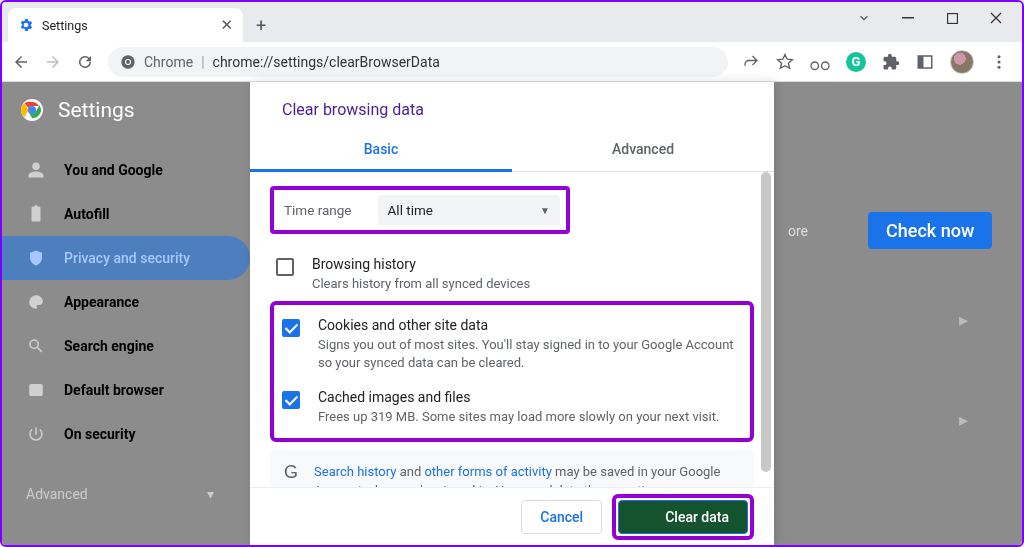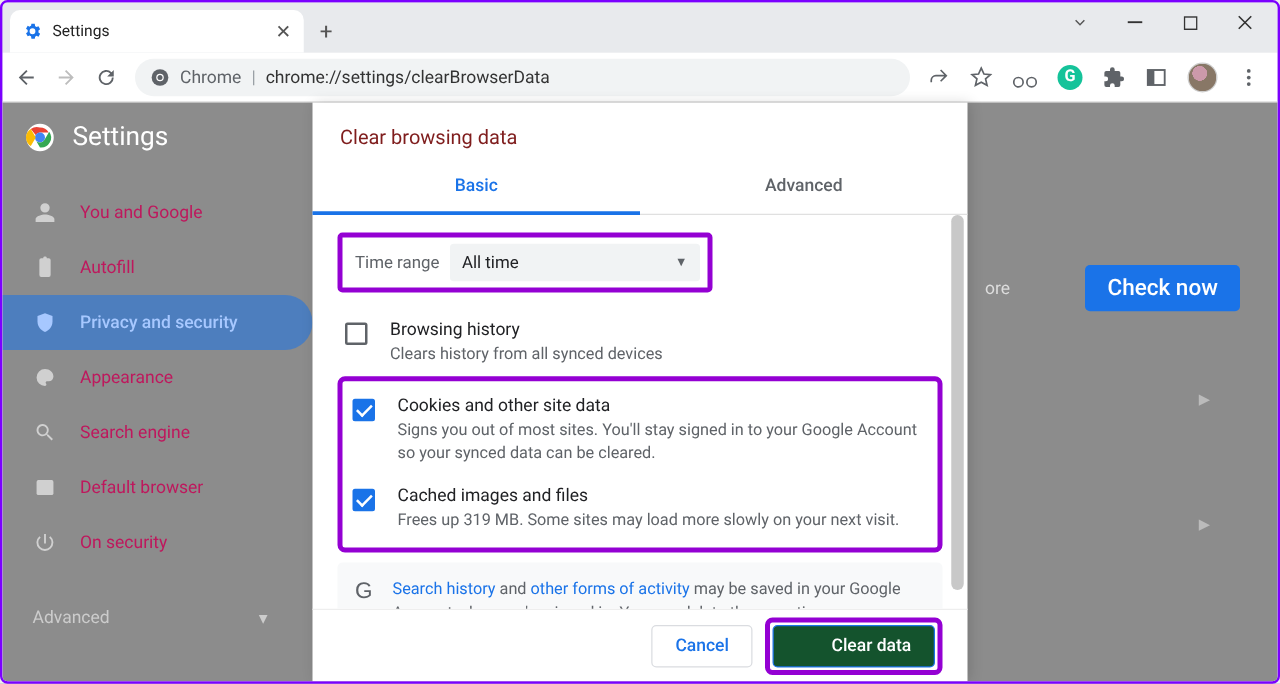--- a/index.html
+++ b/index.html
@@ -22,40 +22,40 @@
 
   .content { position: relative; height: calc(100% - 80px); }
   .pagebg { position: absolute; inset: 0; background: #fff; }
   .overlay { position: absolute; inset: 0; background: rgba(0,0,0,0.45); }
 
   .settings-hdr { position: absolute; top: 0; left: 0; right: 0; height: 56px; display: flex; align-items: center; padding-left: 18px; gap: 14px; }
   .chrome-logo { width: 24px; height: 24px; }
   .settings-title { font-size: 21px; color: #fff; }
 
   .sidebar { position: absolute; left: 0; top: 56px; width: 248px; display: flex; flex-direction: column; padding-top: 10px; }
-  .sideitem { height: 44px; display: flex; align-items: center; gap: 18px; padding-left: 24px; color: #be185d; font-size: 14px; border-radius: 0 22px 22px 0; }
+  .sideitem { height: 44px; display: flex; align-items: center; gap: 18px; padding-left: 24px; color: #000000; font-size: 14px; border-radius: 0 22px 22px 0; font-weight: bold; }
   .sideitem.active { background: rgba(26,115,232,0.55); color: #a7c8ff; font-weight: 500; }
   .sideicon { width: 20px; display: flex; justify-content: center; }
   .advanced-row { height: 44px; display: flex; align-items: center; padding-left: 24px; gap: 12px; color: #ccc; font-size: 14px; margin-top: 16px; justify-content: space-between; padding-right: 36px; }
 
   .right-panel { position: absolute; right: 14px; top: 130px; width: 220px; display: flex; flex-direction: column; gap: 40px; }
   .check-now { background: #1a73e8; color: #fff; padding: 8px 18px; border-radius: 4px; font-size: 18px; font-weight: 500; align-self: flex-end; }
   .more-link { color: #ddd; font-size: 14px; }
   .caret-row { height: 60px; display: flex; align-items: center; justify-content: flex-end; padding-right: 40px; color: #bbb; font-size: 18px; }
 
   .dialog { position: absolute; left: 248px; top: 0; width: 524px; height: 100%; background: #fff; display: flex; flex-direction: column; box-shadow: 2px 0 10px rgba(0,0,0,0.15); }
-  .dlg-title { font-size: 16px; color: #7f1d1d; padding: 18px 22px 12px; }
+  .dlg-title { font-size: 16px; color: #4c1d95; padding: 18px 22px 12px; margin-left: 10px; }
   .tabs { display: flex; border-bottom: 1px solid #e0e0e0; }
   .tabitem { flex: 1; text-align: center; padding: 10px 0 12px; font-size: 14px; color: #5f6368; font-weight: 500; cursor: pointer; }
   .tabitem.active { color: #1a73e8; border-bottom: 3px solid #1a73e8; margin-bottom: -1px; }
   .dlg-body { flex: 1; overflow: hidden; position: relative; padding: 14px 20px 0 20px; }
   .scroller { position: absolute; right: 2px; top: 0; width: 12px; height: 100%; }
   .scroll-thumb { position: absolute; right: 1px; top: 0; width: 10px; height: 300px; background: #c8c8c8; border-radius: 5px; }
 
-  .time-row { display: flex; align-items: center; border: 4px solid #9400d3; border-radius: 4px; padding: 5px 6px; width: 300px; gap: 8px; margin-bottom: 14px; }
+  .time-row { display: flex; align-items: center; border: 4px solid #9400d3; border-radius: 4px; padding: 5px 6px; width: 300px; gap: 26px; margin-bottom: 14px; }
   .tr-label { color: #5f6368; font-size: 13.5px; padding-left: 4px; }
   .select { flex: 1; height: 30px; background: #f1f3f4; display: flex; align-items: center; justify-content: space-between; padding: 0 10px; font-size: 13.5px; color: #202124; border-radius: 3px; }
   .select .tri { font-size: 10px; color: #5f6368; }
 
   .opt { display: flex; gap: 18px; padding: 8px 6px; align-items: flex-start; }
   .cb { margin-top: 2px; width: 18px; height: 18px; border: 2px solid #5f6368; border-radius: 2px; flex-shrink: 0; position: relative; }
   .cb.checked { background: #1a73e8; border-color: #1a73e8; }
   .cb.checked::after { content: ""; position: absolute; left: 4px; top: 0px; width: 5px; height: 10px; border: solid #fff; border-width: 0 2px 2px 0; transform: rotate(45deg); }
   .opt-txt .t { font-size: 14px; color: #202124; margin-bottom: 3px; }
   .opt-txt .d { font-size: 13px; color: #5f6368; line-height: 1.4; }

